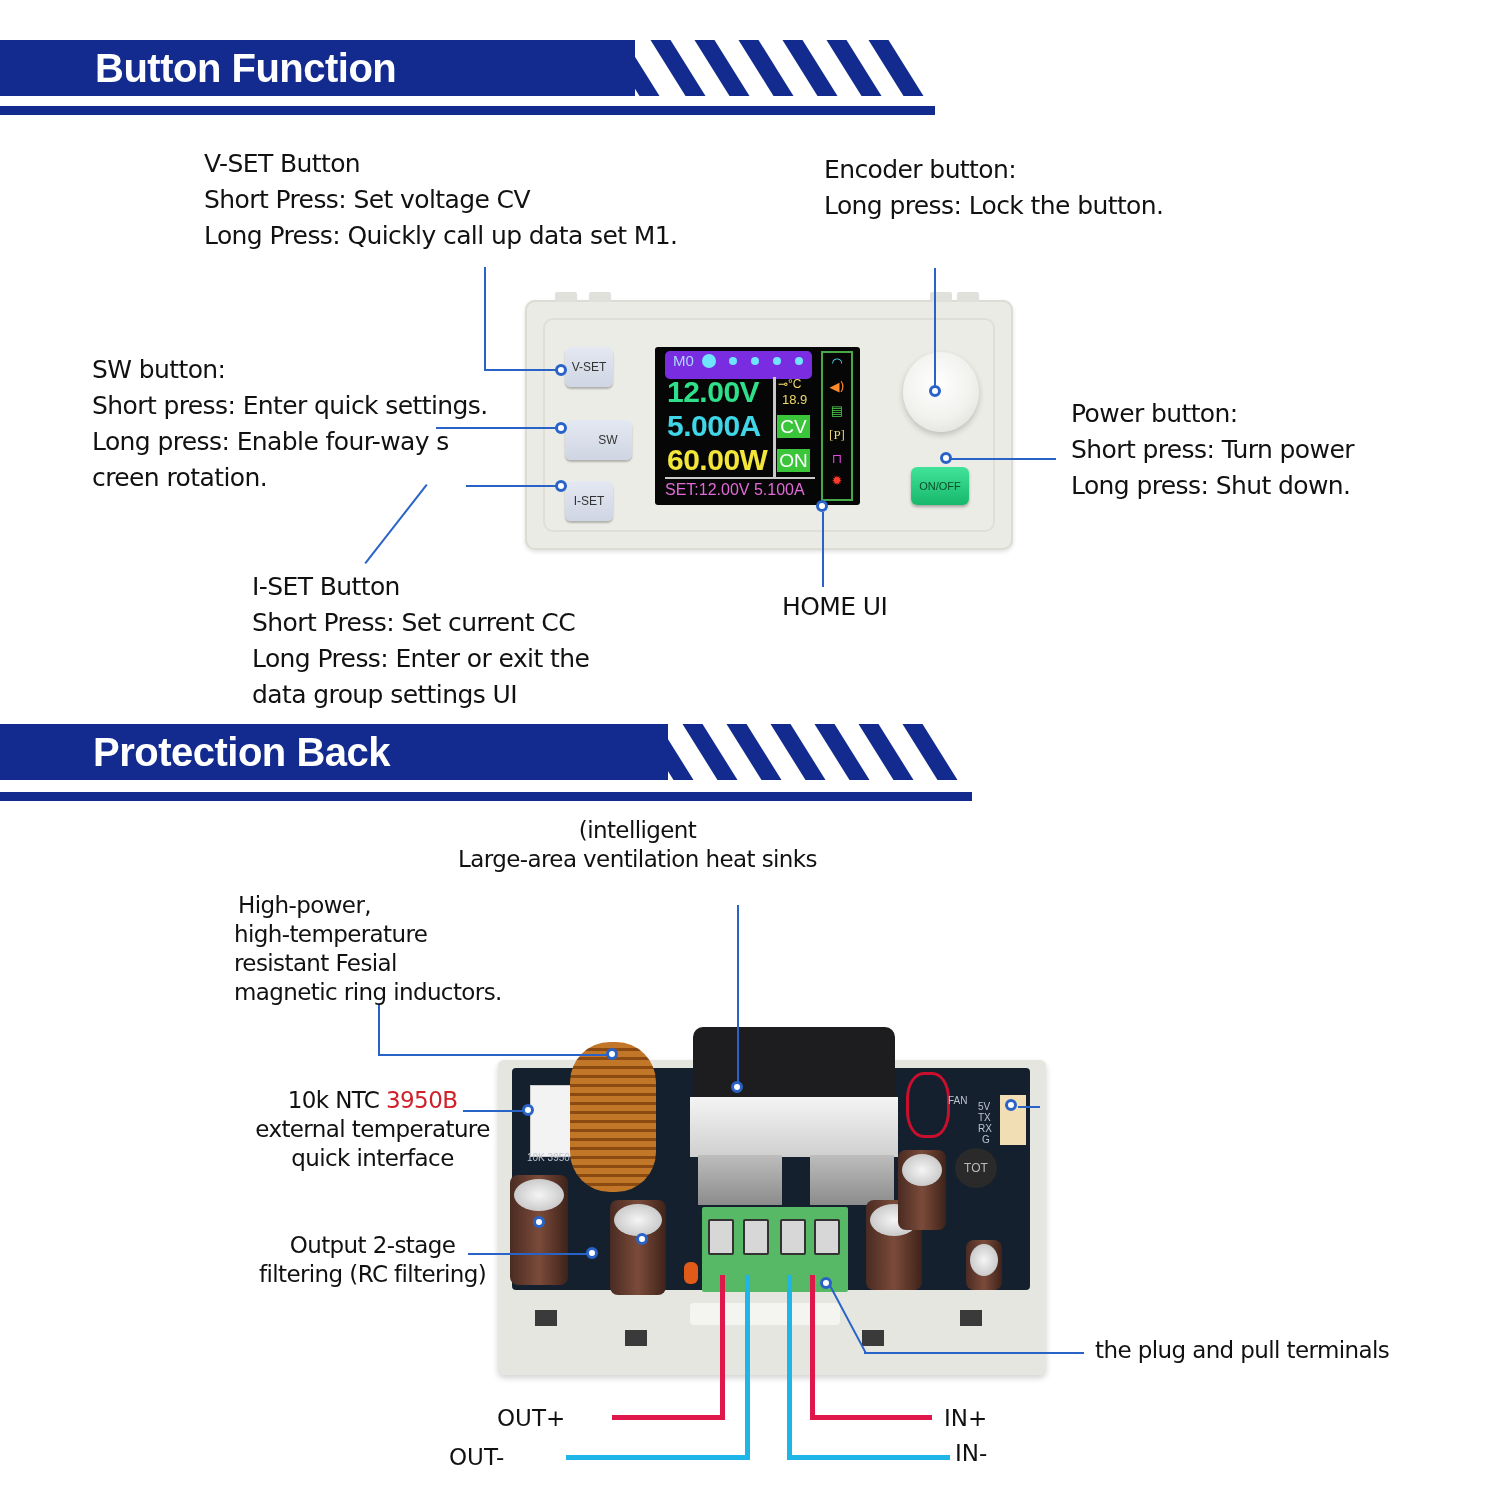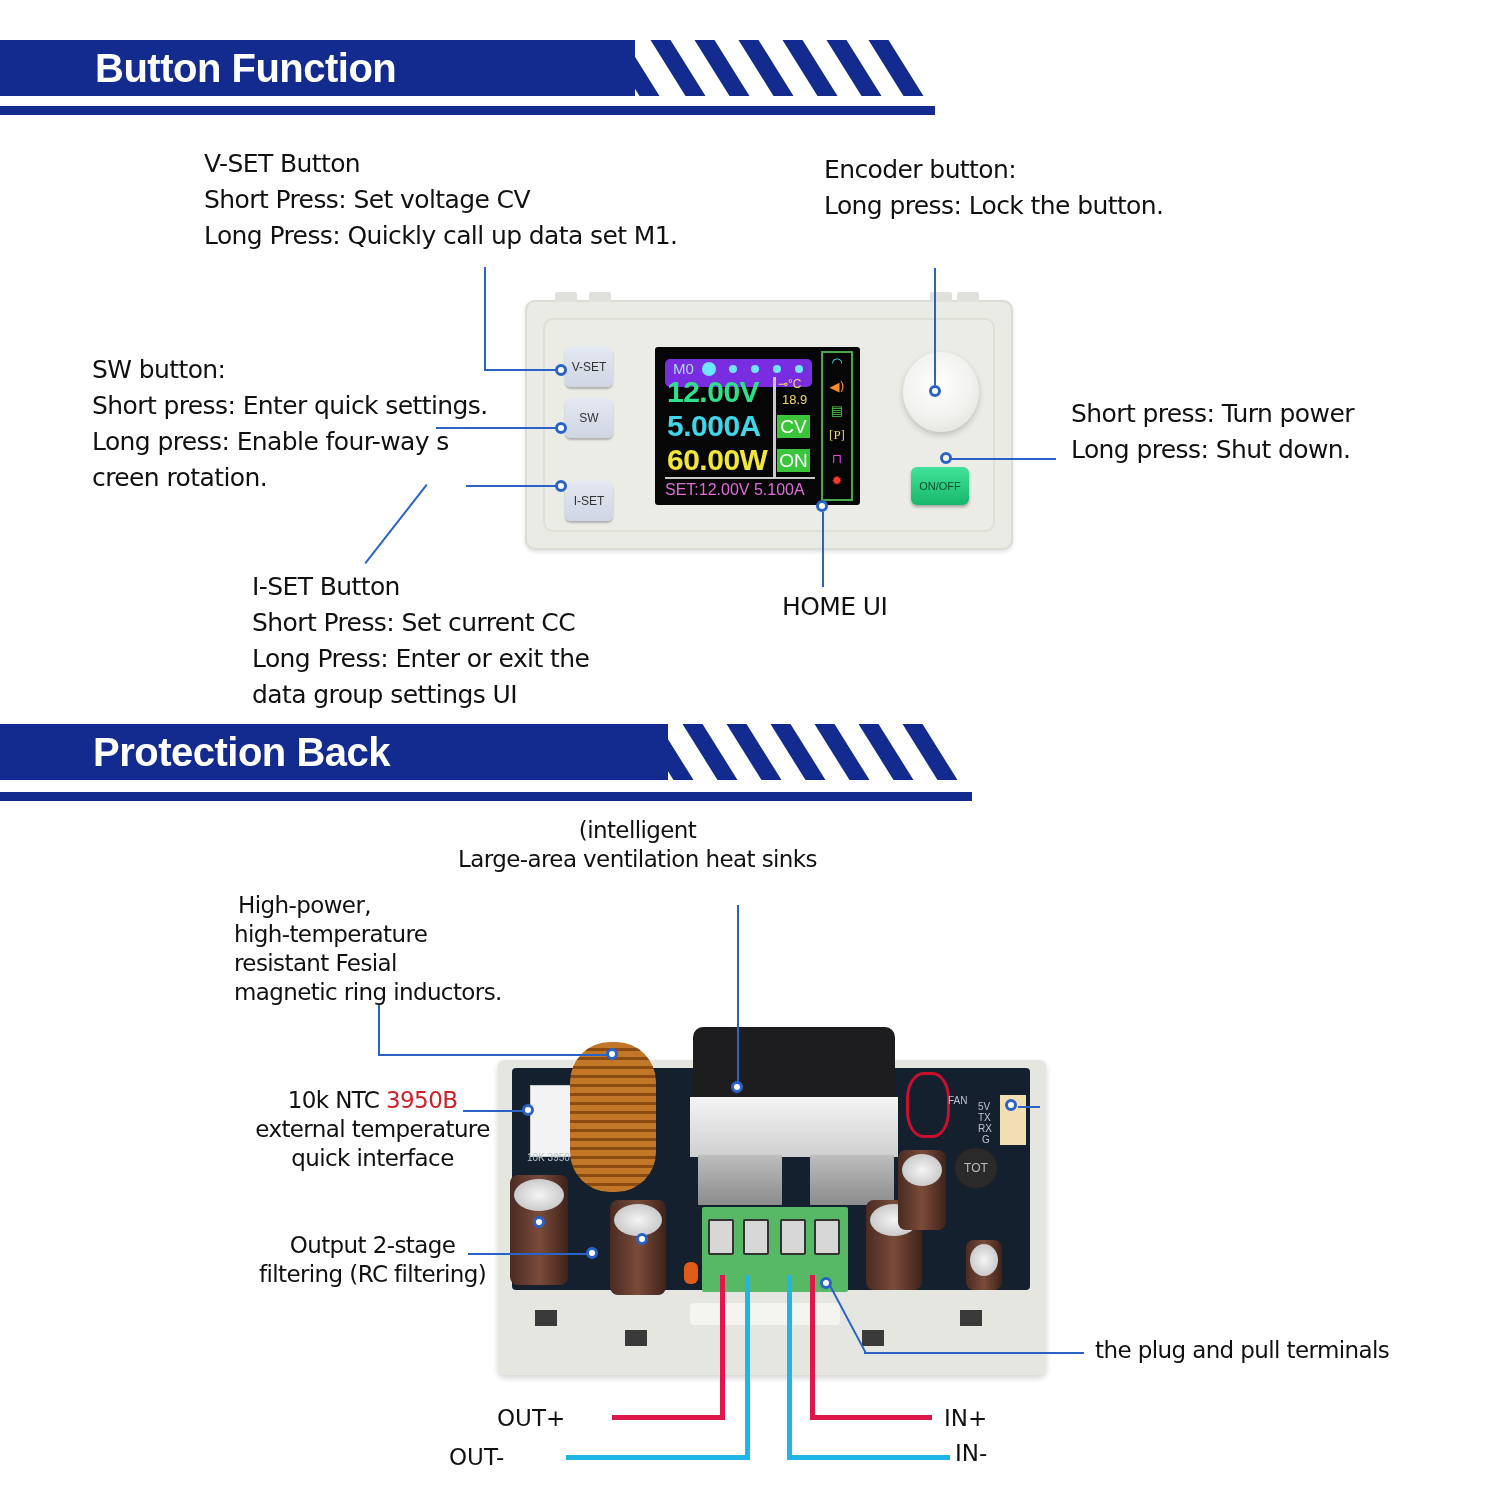--- a/index.html
+++ b/index.html
@@ -28,21 +28,21 @@
          border-radius:6px; box-shadow:0 2px 2px rgba(0,0,0,0.25); font-family:"Liberation Sans", sans-serif;
          font-size:12px; color:#333; text-align:center; line-height:40px; }
   .screen { position:absolute; left:655px; top:347px; width:205px; height:158px; background:#060606; border-radius:3px; }
   .knob { position:absolute; left:903px; top:352px; width:76px; height:80px; border-radius:50%;
           background:radial-gradient(circle at 45% 40%, #ffffff 0%, #f1f1ee 55%, #d9d9d4 100%);
           box-shadow: 0 3px 6px rgba(0,0,0,0.2); }
   .onoff { position:absolute; left:911px; top:467px; width:58px; height:38px; border-radius:6px;
            background:linear-gradient(#41e39a,#17b86a); box-shadow:0 2px 3px rgba(0,0,0,0.3);
            font-family:Liberation Sans, sans-serif; font-size:11px; color:#0b4d2a; text-align:center; line-height:38px; }
   
-  .top-bar { position:absolute; left:10px; top:12px; width:147px; height:28px; background:#7a2de0; border-radius:5px; }
+  .top-bar { position:absolute; left:10px; top:4px; width:147px; height:28px; background:#7a2de0; border-radius:5px; }
   .mode { position:absolute; left:8px; top:1px; color:#a9d8ff; font-family:"Liberation Sans", sans-serif; font-size:15px; }
   .dot { position:absolute; top:6px; width:8px; height:8px; border-radius:50%; background:#6fe4ff; }
   .dot.big { top:3px; width:14px; height:14px; }
   .reading { position:absolute; left:12px; font-family:"Liberation Sans", sans-serif; font-weight:bold; font-size:30px; letter-spacing:-0.5px; }
   .set-line { position:absolute; left:10px; top:134px; font-family:"Liberation Sans", sans-serif; font-size:16px; color:#e16ad8; }
   .pill { position:absolute; left:122px; width:33px; height:23px; background:#3bc53b; color:#fff;
           font-family:"Liberation Sans", sans-serif; font-size:19px; text-align:center; line-height:23px; }
   .icon-col { position:absolute; left:166px; top:4px; width:32px; height:150px; border:2px solid #46a846; box-sizing:border-box; }
   .scr-icon { position:absolute; left:0; width:28px; text-align:center; font-size:13px; }
   
@@ -101,20 +101,21 @@
 </div>
 
 <div class="note" style="left:92px; top:352px;">
   <span class="line">SW button:</span>
   <span class="line">Short press: Enter quick settings.</span>
   <span class="line">Long press: Enable four-way s</span>
   <span class="line">creen rotation.</span>
 </div>
 
 <div class="note" style="left:1071px; top:396px;">
+  <span class="line">Power button:</span>
   <span class="line">Short press: Turn power</span>
   <span class="line">Long press: Shut down.</span>
 </div>
 
 <div class="note" style="left:252px; top:569px;">
   <span class="line">I-SET Button</span>
   <span class="line">Short Press: Set current CC</span>
   <span class="line">Long Press: Enter or exit the</span>
   <span class="line">data group settings UI</span>
 </div>
@@ -125,21 +126,21 @@
 
 <div class="device">
   <div class="tab" style="left:30px;"></div>
   <div class="tab" style="left:64px;"></div>
   <div class="tab" style="left:405px;"></div>
   <div class="tab" style="left:432px;"></div>
   <div class="device-inner"></div>
 </div>
 
 <div class="key" style="left:565px; top:347px;">V-SET</div>
-<div class="key" style="left:565px; top:398px;">SW</div>
+<div class="key" style="left:565px; top:420px;padding-left:19px;">SW</div>
 <div class="key" style="left:565px; top:481px;">I-SET</div>
 
 <div class="screen">
   <div class="top-bar">
     <span class="mode">M0</span>
     <span class="dot big" style="left:37px;"></span>
     <span class="dot" style="left:64px;"></span>
     <span class="dot" style="left:86px;"></span>
     <span class="dot" style="left:108px;"></span>
     <span class="dot" style="left:130px;"></span>

